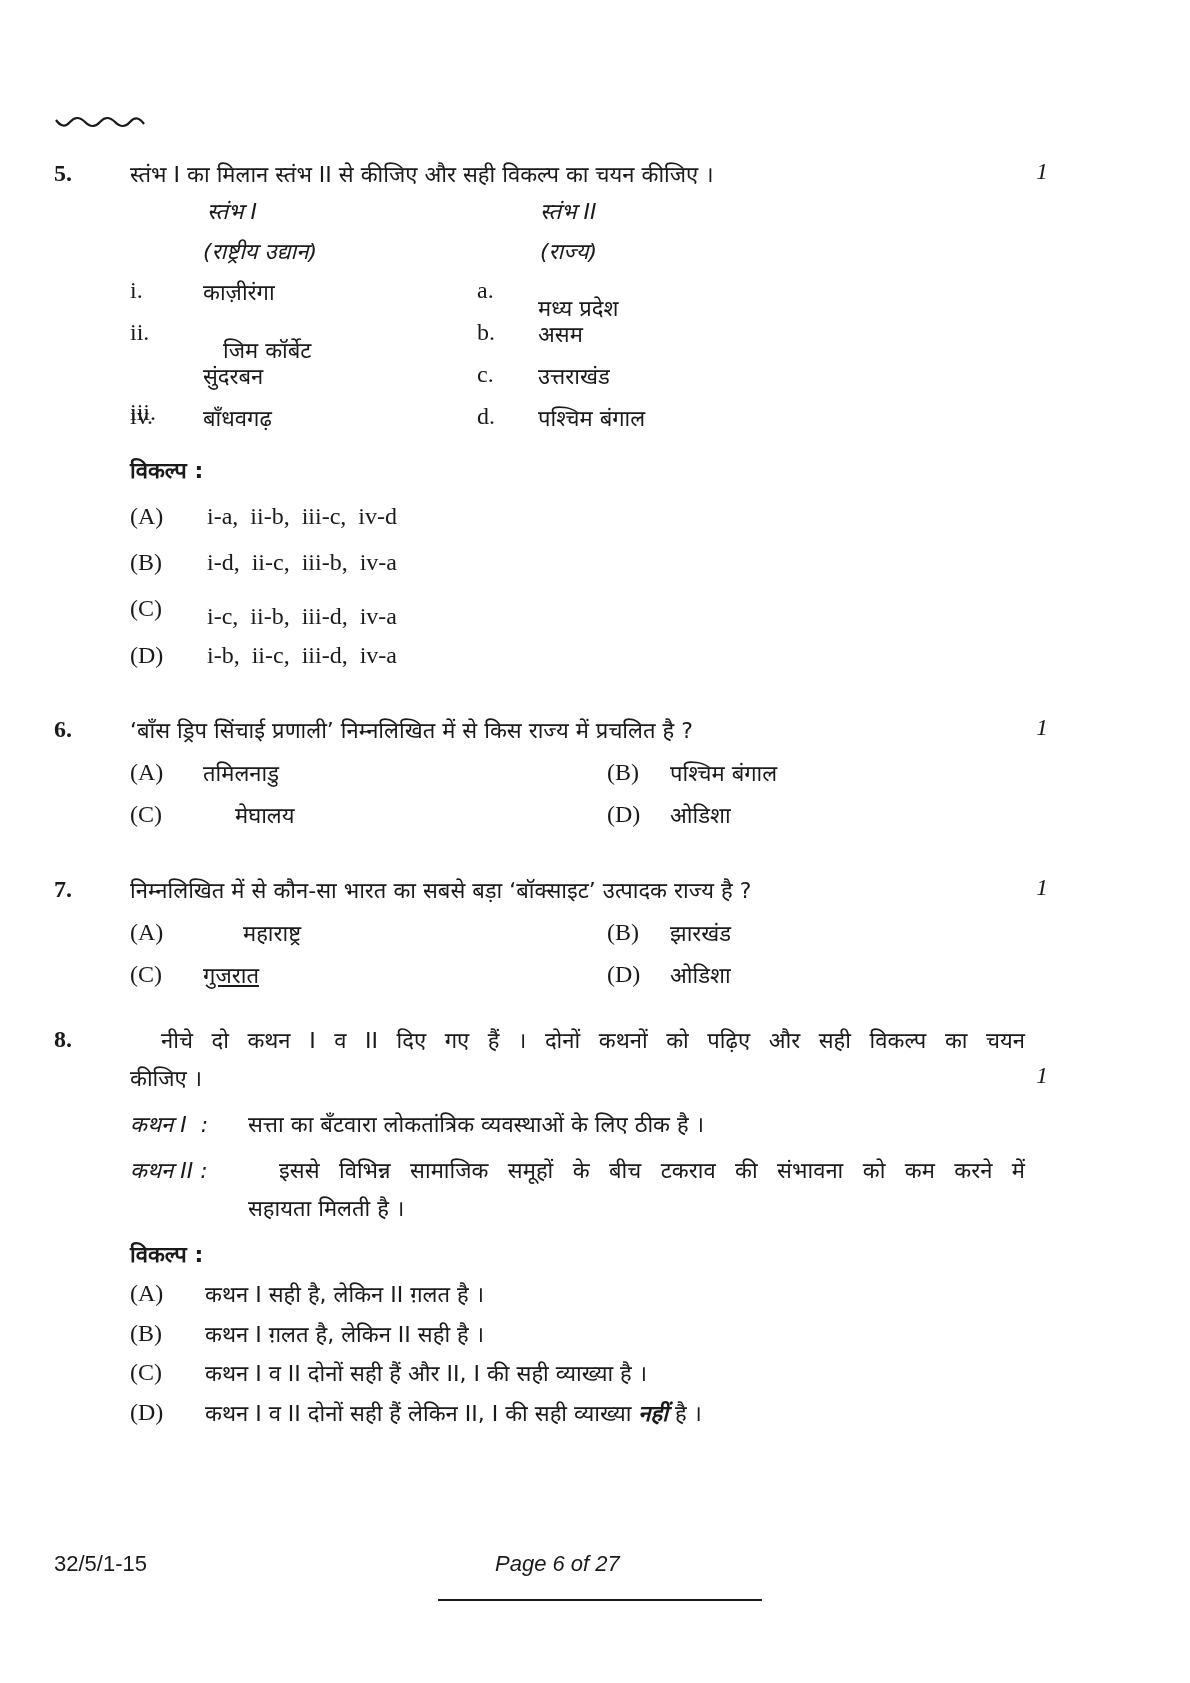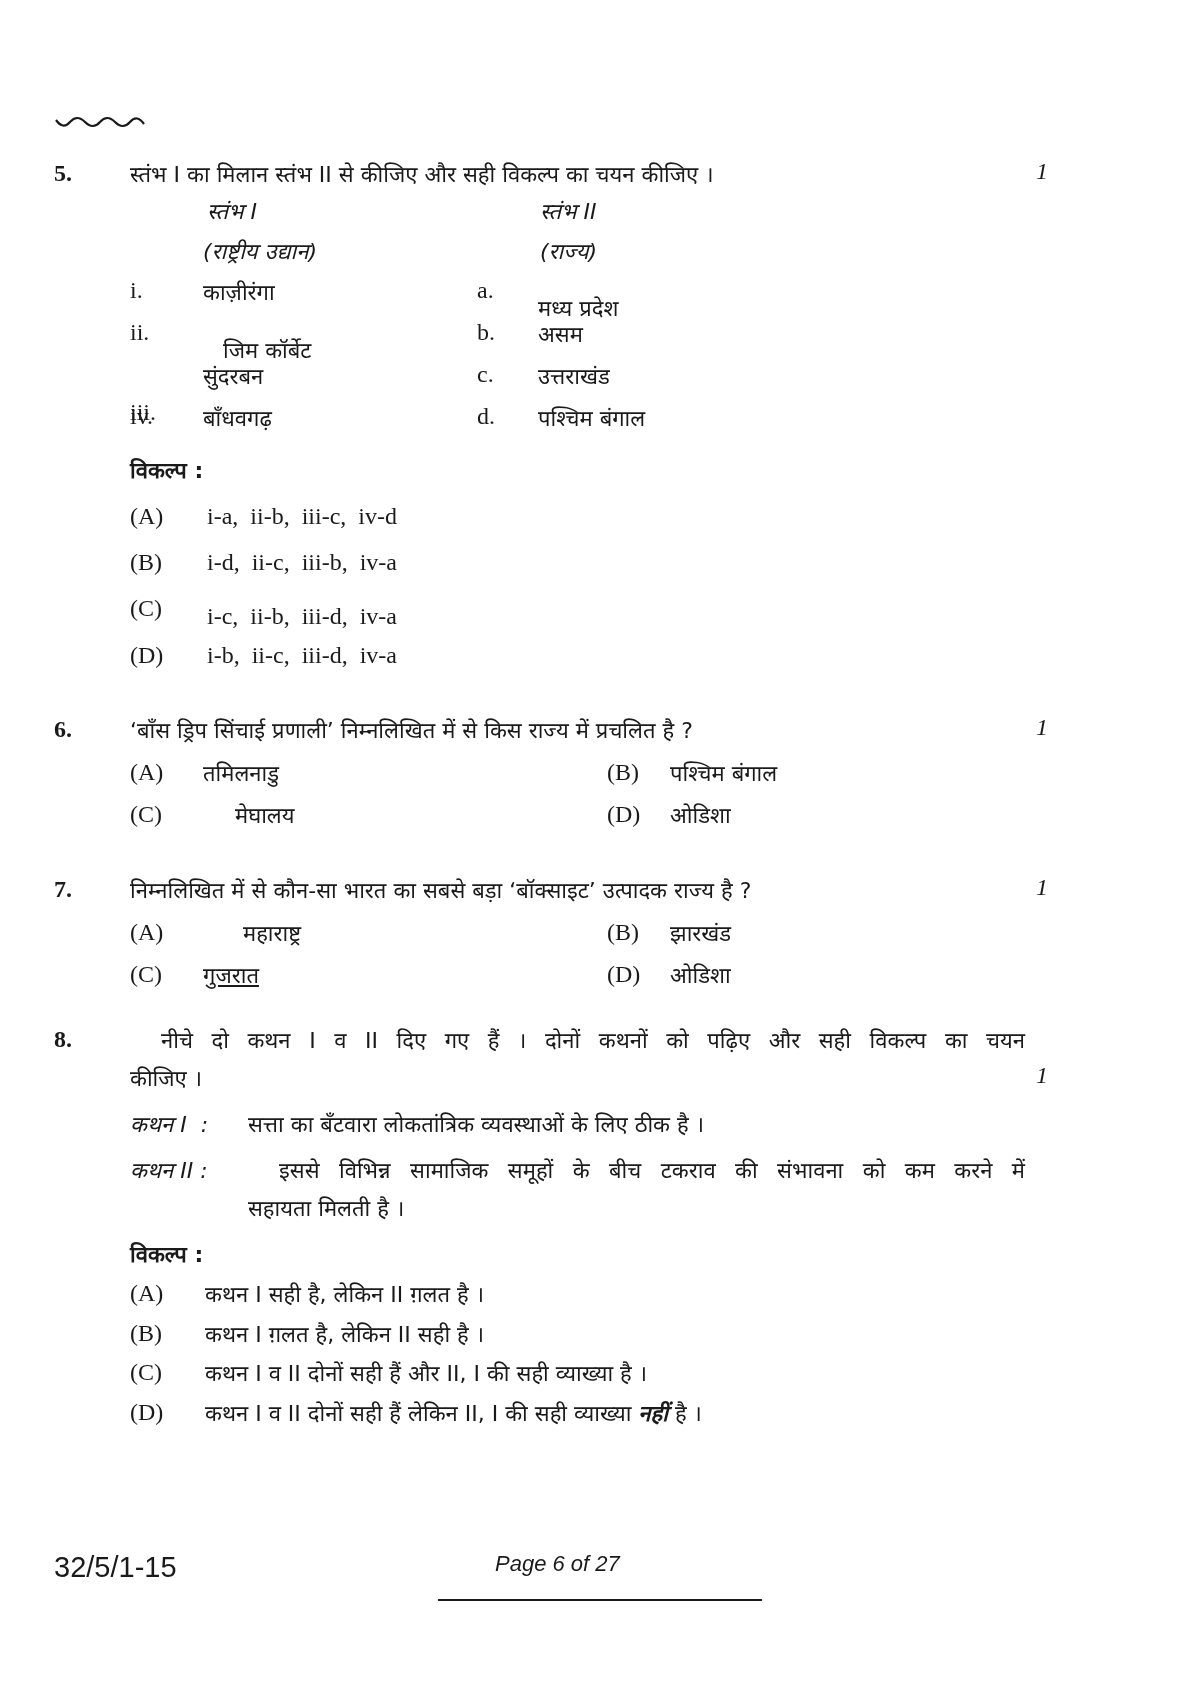--- a/index.html
+++ b/index.html
@@ -9,21 +9,21 @@
       color: #1a1a1a;
     }
     .abs { position: absolute; white-space: nowrap; }
     .qnum { font-family: "Liberation Serif", serif; font-weight: bold; font-size: 24px; }
     .hi { font-family: "DejaVu Sans", sans-serif; font-size: 22px; }
     .hi-it { font-family: "DejaVu Sans", sans-serif; font-size: 22px; font-style: italic; }
     .lat { font-family: "Liberation Serif", serif; font-size: 24px; }
     .marks { font-family: "Liberation Serif", serif; font-style: italic; font-size: 24px; }
     .bold { font-weight: bold; }
     .just { white-space: normal; text-align: justify; text-align-last: justify; margin-left: 31px; }
-    .footer-code { font-family: "Liberation Sans", sans-serif; font-size: 29px; }
+    .footer-code { font-family: "Liberation Sans", sans-serif; font-size: 22px; }
     .footer-page { font-family: "Liberation Sans", sans-serif; font-size: 22px; font-style: italic; }
     .footer-line { position: absolute; left: 438px; top: 1599px; width: 324px; height: 2px; background: #1a1a1a; }
   </style>
 </head>
 <body>
 
 <svg class="abs" style="left:54px; top:112px;" width="92" height="20" viewBox="0 0 92 20">
   <path d="M2 8 Q 9 18 16 10 T 31 10 T 46 10 T 61 10 T 76 10 T 90 12" fill="none" stroke="#1a1a1a" stroke-width="2.2"></path>
 </svg>
 

